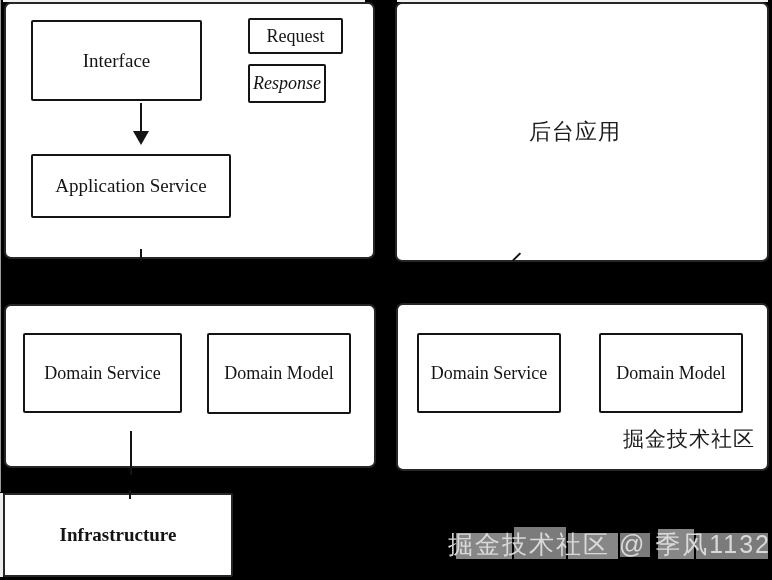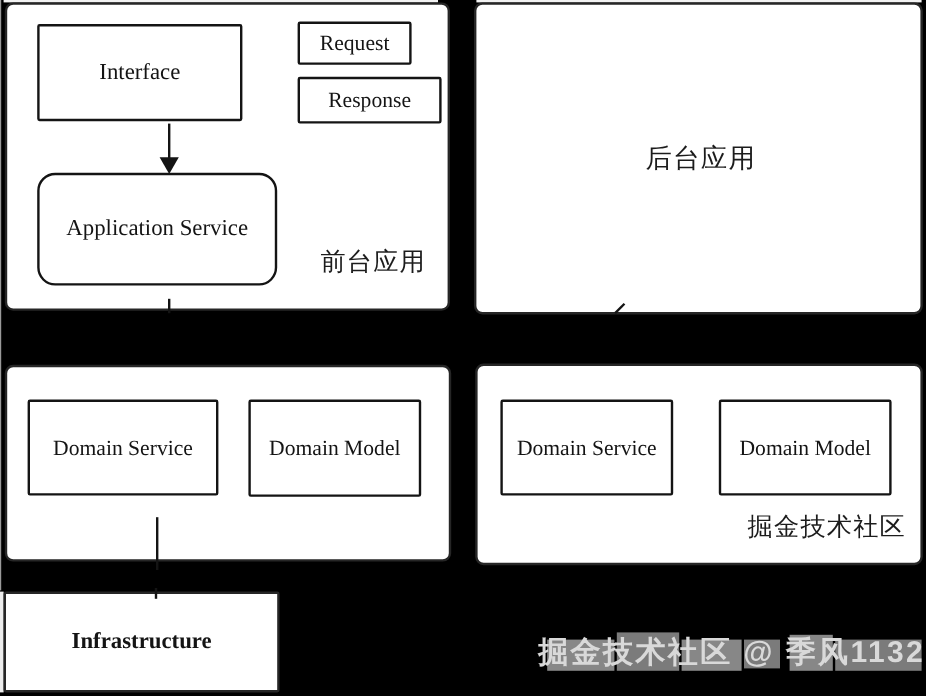--- a/index.html
+++ b/index.html
@@ -3,30 +3,30 @@
 <meta charset="utf-8">
 <style>
   html,body{margin:0;padding:0;background:#000;}
   .canvas{position:relative;width:772px;height:580px;background:#000;overflow:hidden;
           font-family:"Liberation Sans","DejaVu Sans",sans-serif;}
   .panel{position:absolute;background:#fff;border:2px solid #262626;border-radius:7px;box-sizing:border-box;}
   .node{position:absolute;background:#fff;border:2px solid #141414;border-radius:2px;box-sizing:border-box;
         display:flex;align-items:center;justify-content:center;
         font-family:"Liberation Serif","DejaVu Serif",serif;font-size:19px;color:#141414;white-space:nowrap;}
   .node.small{font-size:18px;}
-  .cjk-label{position:absolute;font-family:Liberation Serif, serif;
-             font-size:21px;color:#1c1c1c;text-align:center;letter-spacing:1px;line-height:26px;white-space:nowrap;}
+  .cjk-label{position:absolute;font-family:Liberation Sans, sans-serif;
+             font-size:21px;color:#1c1c1c;letter-spacing:1px;line-height:26px;white-space:nowrap;}
   .vline{position:absolute;width:2px;background:#141414;}
   .arrow-head{position:absolute;width:0;height:0;border-left:8px solid transparent;
               border-right:8px solid transparent;border-top:14px solid #141414;}
   .tick-diagonal{position:absolute;width:11px;height:2px;background:#141414;transform:rotate(-45deg);}
   .hairline{position:absolute;background:#f2f2f2;}
   .edge-line{position:absolute;background:#9a9a9a;}
   .watermark{position:absolute;left:444px;top:525px;width:327px;height:38px;text-align:right;
-             font-weight:bold;font-size:25px;letter-spacing:2px;line-height:38px;color:#d9d9d9;}
+             font-weight:normal;font-size:25px;letter-spacing:2px;line-height:38px;color:#d9d9d9;}
   .wm-text{position:relative;z-index:1;}
   .wm-patch{position:absolute;background:#878787;}
   .wm-patch.alt{background:#7b7b7b;}
 </style>
 </head>
 <body>
 
 <div class="canvas">
 
   <div class="hairline" style="left:3px;top:0;width:362px;height:2px;"></div>
@@ -34,29 +34,28 @@
   <div class="edge-line" style="left:0;top:0;width:1px;height:492px;"></div>
   <div class="hairline" style="left:0;top:493px;width:3px;height:84px;background:#ededed;"></div>
 
   <div class="panel" style="left:4px;top:2px;width:371px;height:257px;">
     <div class="node" style="left:25px;top:16px;width:171px;height:81px;">
       <span>Interface</span>
     </div>
     <div class="node small" style="left:242px;top:14px;width:95px;height:36px;">
       <span>Request</span>
     </div>
-    <div class="node small" style="left:242px;top:60px;width:120px;height:39px;">
+    <div class="node small" style="left:242px;top:60px;width:78px;height:39px;font-style:italic;">
       <span>Response</span>
     </div>
     <div class="vline" style="left:134px;top:99px;height:30px;"></div>
     <div class="arrow-head" style="left:127px;top:127px;"></div>
-    <div class="node" style="left:25px;top:140px;width:200px;height:94px;border-radius:15px;">
+    <div class="node" style="left:25px;top:150px;width:200px;height:64px;">
       <span>Application Service</span>
     </div>
-    <div class="cjk-label" style="left:250px;top:201px;width:110px;">前台应用</div>
     <div class="vline" style="left:134px;top:245px;height:12px;"></div>
   </div>
 
   <div class="panel" style="left:395px;top:2px;width:374px;height:260px;">
     <div class="cjk-label" style="left:132px;top:115px;width:110px;font-size:22px;">后台应用</div>
     <div class="tick-diagonal" style="left:114px;top:252px;"></div>
   </div>
 
   <div class="panel" style="left:4px;top:304px;width:372px;height:164px;">
     <div class="node" style="left:17px;top:27px;width:159px;height:80px;font-size:18px;">

